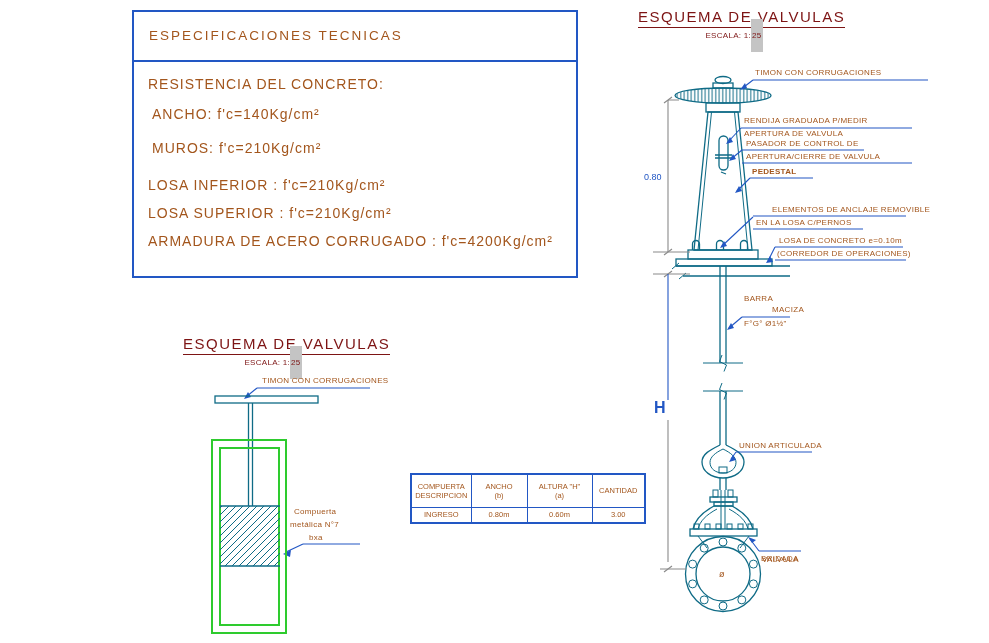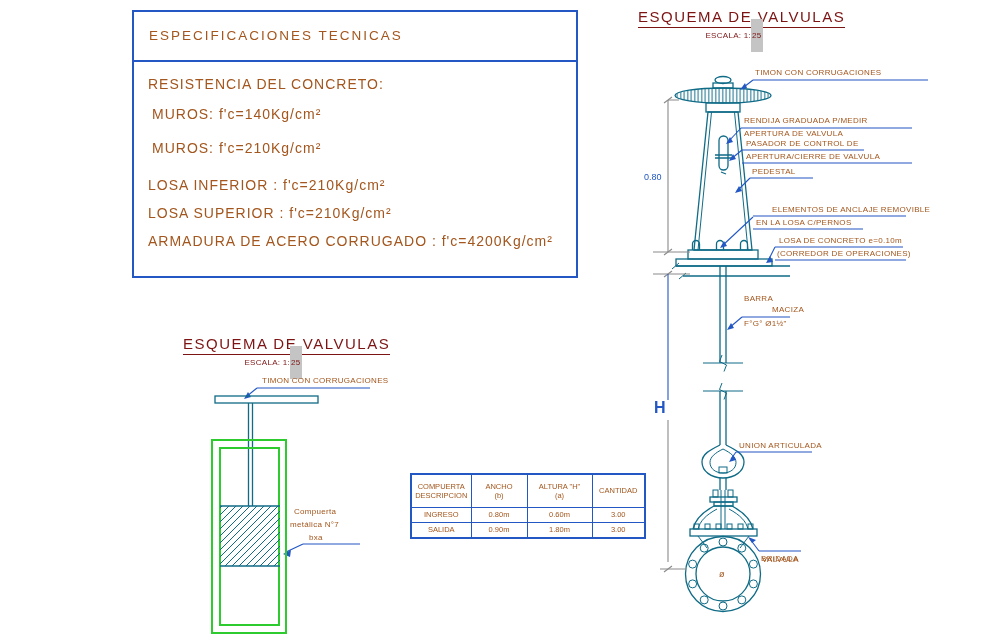--- a/index.html
+++ b/index.html
@@ -175,21 +175,21 @@
       <rect x="220" y="448" width="59" height="177" class="sG"></rect>
       <rect x="220" y="506" width="60" height="60" fill="url(#hatch)" stroke="none"></rect>
       <path d="M220,506 H280 M220,566 H280" class="sR"></path>
     </g>
   </svg>
 
   <div class="spec-box">
     <div class="spec-title">ESPECIFICACIONES TECNICAS</div>
     <div class="spec-div"></div>
     <div class="spec-line" style="left:14px;top:64px;">RESISTENCIA DEL CONCRETO:</div>
-    <div class="spec-line" style="left:18px;top:94px;">MUROS: f'c=140Kg/cm²</div>
+    <div class="spec-line" style="left:18px;top:94px;">ANCHO: f'c=140Kg/cm²</div>
     <div class="spec-line" style="left:18px;top:128px;">MUROS: f'c=210Kg/cm²</div>
     <div class="spec-line" style="left:14px;top:165px;">LOSA INFERIOR : f'c=210Kg/cm²</div>
     <div class="spec-line" style="left:14px;top:193px;">LOSA SUPERIOR : f'c=210Kg/cm²</div>
     <div class="spec-line" style="left:14px;top:221px;">ARMADURA DE ACERO CORRUGADO : f'c=4200Kg/cm²</div>
   </div>
 
   <div class="title-block" style="left:638px;top:8px;width:192px;">
     <span class="sch-title">ESQUEMA DE VALVULAS</span>
     <div class="escala">
       <span>ESCALA: 1:</span><span class="hl">25</span>
@@ -201,21 +201,21 @@
     <div class="escala">
       <span>ESCALA: 1:</span><span class="hl">25</span>
     </div>
   </div>
 
   <div class="lbl" style="left:755px;top:69px;">TIMON CON CORRUGACIONES</div>
   <div class="lbl" style="left:744px;top:117px;">RENDIJA GRADUADA P/MEDIR</div>
   <div class="lbl" style="left:744px;top:130px;">APERTURA DE VALVULA</div>
   <div class="lbl" style="left:746px;top:140px;">PASADOR DE CONTROL DE</div>
   <div class="lbl" style="left:746px;top:153px;">APERTURA/CIERRE DE VALVULA</div>
-  <div class="lbl" style="left:752px;top:168px;">PEDESTAL</div>
+  <div class="lbl" style="left:752px;top:168px;font-weight:bold;">PEDESTAL</div>
   <div class="lbl" style="left:756px;top:206px;padding-left:16px;">ELEMENTOS DE ANCLAJE REMOVIBLE</div>
   <div class="lbl" style="left:756px;top:219px;">EN LA LOSA C/PERNOS</div>
   <div class="lbl" style="left:779px;top:237px;">LOSA DE CONCRETO e=0.10m</div>
   <div class="lbl" style="left:777px;top:250px;">(CORREDOR DE OPERACIONES)</div>
   <div class="lbl" style="left:744px;top:295px;">BARRA</div>
   <div class="lbl" style="left:772px;top:306px;">MACIZA</div>
   <div class="lbl" style="left:744px;top:320px;">F°G° Ø1½"</div>
   <div class="lbl" style="left:739px;top:442px;">UNION ARTICULADA</div>
   <div class="lbl" style="left:762px;top:556px;">VALVULA</div>
   <div class="lbl" style="left:761px;top:555px;">BRIDADA</div>
@@ -245,22 +245,16 @@
       <th>ALTURA "H"
 (a)</th>
       <th>CANTIDAD</th>
     </tr>
     <tr>
       <td>INGRESO</td>
       <td>0.80m</td>
       <td>0.60m</td>
       <td>3.00</td>
     </tr>
-    <tr>
-      <td>SALIDA</td>
-      <td>0.90m</td>
-      <td>1.80m</td>
-      <td>3.00</td>
-    </tr>
   </tbody>
     </table>
 
 </div>
 
 </body></html>

